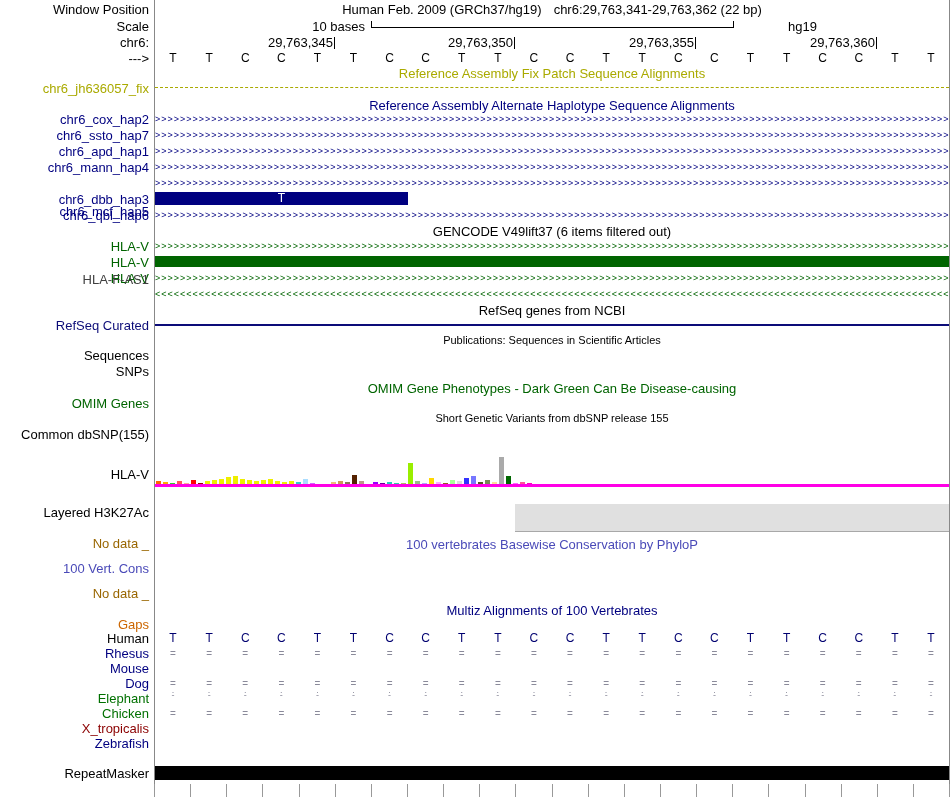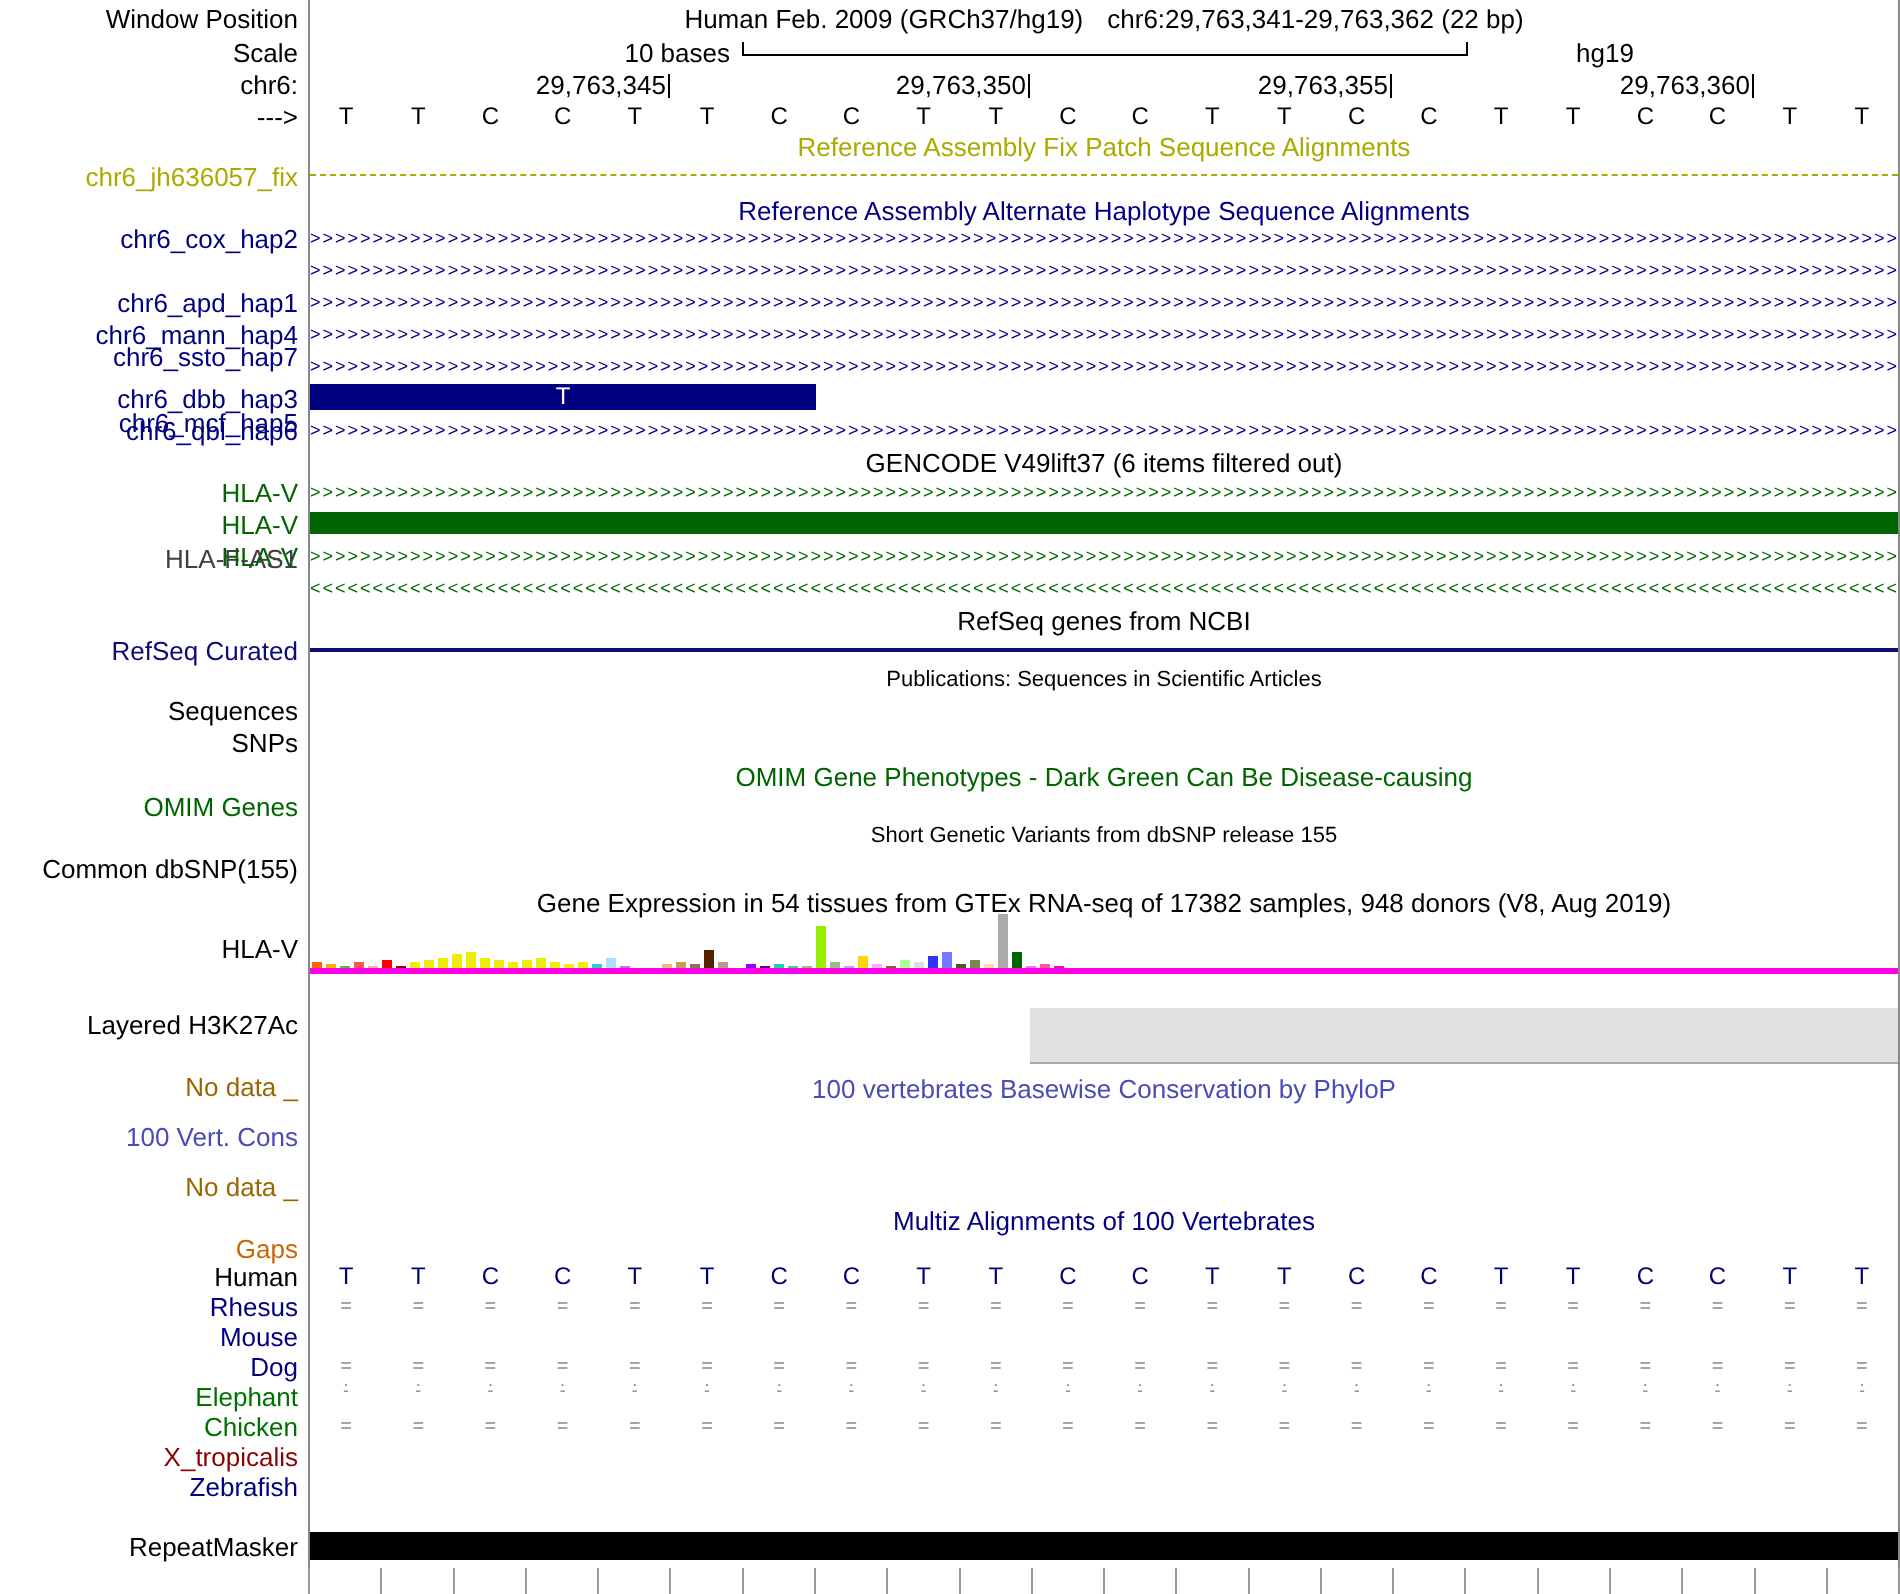--- a/index.html
+++ b/index.html
@@ -92,21 +92,21 @@
 
   <div class="ctitle" style="top: 66px; color: rgb(170, 170, 0);">Reference Assembly Fix Patch Sequence Alignments</div>
   <span class="lbl" style="top: 81px; color: rgb(170, 170, 0);">chr6_jh636057_fix</span>
   <div class="dashline" style="top:87px"></div>
 
   <div class="ctitle" style="top: 98px; color: rgb(0, 0, 128);">Reference Assembly Alternate Haplotype Sequence Alignments</div>
 
   <span class="lbl" style="top: 112px; color: rgb(0, 0, 128);">chr6_cox_hap2</span>
   <div class="arrows" style="top: 115px; color: rgb(0, 0, 128);">&gt;&gt;&gt;&gt;&gt;&gt;&gt;&gt;&gt;&gt;&gt;&gt;&gt;&gt;&gt;&gt;&gt;&gt;&gt;&gt;&gt;&gt;&gt;&gt;&gt;&gt;&gt;&gt;&gt;&gt;&gt;&gt;&gt;&gt;&gt;&gt;&gt;&gt;&gt;&gt;&gt;&gt;&gt;&gt;&gt;&gt;&gt;&gt;&gt;&gt;&gt;&gt;&gt;&gt;&gt;&gt;&gt;&gt;&gt;&gt;&gt;&gt;&gt;&gt;&gt;&gt;&gt;&gt;&gt;&gt;&gt;&gt;&gt;&gt;&gt;&gt;&gt;&gt;&gt;&gt;&gt;&gt;&gt;&gt;&gt;&gt;&gt;&gt;&gt;&gt;&gt;&gt;&gt;&gt;&gt;&gt;&gt;&gt;&gt;&gt;&gt;&gt;&gt;&gt;&gt;&gt;&gt;&gt;&gt;&gt;&gt;&gt;&gt;&gt;&gt;&gt;&gt;&gt;&gt;&gt;&gt;&gt;&gt;&gt;&gt;&gt;&gt;&gt;&gt;&gt;&gt;&gt;&gt;&gt;&gt;&gt;&gt;&gt;&gt;&gt;&gt;&gt;&gt;&gt;&gt;&gt;&gt;&gt;&gt;&gt;&gt;&gt;&gt;&gt;&gt;&gt;&gt;&gt;&gt;&gt;&gt;&gt;&gt;&gt;&gt;&gt;&gt;&gt;&gt;&gt;&gt;&gt;&gt;&gt;&gt;&gt;&gt;&gt;&gt;&gt;&gt;&gt;&gt;&gt;&gt;&gt;&gt;&gt;&gt;&gt;&gt;&gt;&gt;&gt;&gt;&gt;&gt;&gt;&gt;&gt;&gt;&gt;&gt;&gt;&gt;&gt;&gt;&gt;&gt;&gt;&gt;&gt;&gt;&gt;&gt;&gt;&gt;&gt;&gt;&gt;&gt;&gt;&gt;&gt;&gt;&gt;&gt;&gt;&gt;&gt;&gt;&gt;&gt;&gt;&gt;&gt;&gt;&gt;&gt;&gt;&gt;&gt;&gt;&gt;&gt;&gt;&gt;&gt;&gt;&gt;&gt;&gt;&gt;&gt;&gt;&gt;&gt;&gt;&gt;&gt;&gt;&gt;&gt;&gt;&gt;&gt;&gt;&gt;&gt;&gt;&gt;&gt;&gt;&gt;&gt;&gt;&gt;&gt;&gt;&gt;&gt;&gt;&gt;&gt;&gt;&gt;&gt;&gt;&gt;&gt;&gt;&gt;&gt;&gt;&gt;&gt;&gt;&gt;&gt;&gt;</div>
 
-  <span class="lbl" style="top: 128px; color: rgb(0, 0, 128); margin-top: 43px;">chr6_ssto_hap7</span>
+  <span class="lbl" style="top: 128px; color: rgb(0, 0, 128);">chr6_ssto_hap7</span>
   <div class="arrows" style="top: 131px; color: rgb(0, 0, 128);">&gt;&gt;&gt;&gt;&gt;&gt;&gt;&gt;&gt;&gt;&gt;&gt;&gt;&gt;&gt;&gt;&gt;&gt;&gt;&gt;&gt;&gt;&gt;&gt;&gt;&gt;&gt;&gt;&gt;&gt;&gt;&gt;&gt;&gt;&gt;&gt;&gt;&gt;&gt;&gt;&gt;&gt;&gt;&gt;&gt;&gt;&gt;&gt;&gt;&gt;&gt;&gt;&gt;&gt;&gt;&gt;&gt;&gt;&gt;&gt;&gt;&gt;&gt;&gt;&gt;&gt;&gt;&gt;&gt;&gt;&gt;&gt;&gt;&gt;&gt;&gt;&gt;&gt;&gt;&gt;&gt;&gt;&gt;&gt;&gt;&gt;&gt;&gt;&gt;&gt;&gt;&gt;&gt;&gt;&gt;&gt;&gt;&gt;&gt;&gt;&gt;&gt;&gt;&gt;&gt;&gt;&gt;&gt;&gt;&gt;&gt;&gt;&gt;&gt;&gt;&gt;&gt;&gt;&gt;&gt;&gt;&gt;&gt;&gt;&gt;&gt;&gt;&gt;&gt;&gt;&gt;&gt;&gt;&gt;&gt;&gt;&gt;&gt;&gt;&gt;&gt;&gt;&gt;&gt;&gt;&gt;&gt;&gt;&gt;&gt;&gt;&gt;&gt;&gt;&gt;&gt;&gt;&gt;&gt;&gt;&gt;&gt;&gt;&gt;&gt;&gt;&gt;&gt;&gt;&gt;&gt;&gt;&gt;&gt;&gt;&gt;&gt;&gt;&gt;&gt;&gt;&gt;&gt;&gt;&gt;&gt;&gt;&gt;&gt;&gt;&gt;&gt;&gt;&gt;&gt;&gt;&gt;&gt;&gt;&gt;&gt;&gt;&gt;&gt;&gt;&gt;&gt;&gt;&gt;&gt;&gt;&gt;&gt;&gt;&gt;&gt;&gt;&gt;&gt;&gt;&gt;&gt;&gt;&gt;&gt;&gt;&gt;&gt;&gt;&gt;&gt;&gt;&gt;&gt;&gt;&gt;&gt;&gt;&gt;&gt;&gt;&gt;&gt;&gt;&gt;&gt;&gt;&gt;&gt;&gt;&gt;&gt;&gt;&gt;&gt;&gt;&gt;&gt;&gt;&gt;&gt;&gt;&gt;&gt;&gt;&gt;&gt;&gt;&gt;&gt;&gt;&gt;&gt;&gt;&gt;&gt;&gt;&gt;&gt;&gt;&gt;&gt;&gt;&gt;&gt;&gt;&gt;&gt;&gt;&gt;&gt;&gt;&gt;&gt;&gt;&gt;&gt;&gt;&gt;&gt;</div>
 
   <span class="lbl" style="top: 144px; color: rgb(0, 0, 128);">chr6_apd_hap1</span>
   <div class="arrows" style="top: 147px; color: rgb(0, 0, 128);">&gt;&gt;&gt;&gt;&gt;&gt;&gt;&gt;&gt;&gt;&gt;&gt;&gt;&gt;&gt;&gt;&gt;&gt;&gt;&gt;&gt;&gt;&gt;&gt;&gt;&gt;&gt;&gt;&gt;&gt;&gt;&gt;&gt;&gt;&gt;&gt;&gt;&gt;&gt;&gt;&gt;&gt;&gt;&gt;&gt;&gt;&gt;&gt;&gt;&gt;&gt;&gt;&gt;&gt;&gt;&gt;&gt;&gt;&gt;&gt;&gt;&gt;&gt;&gt;&gt;&gt;&gt;&gt;&gt;&gt;&gt;&gt;&gt;&gt;&gt;&gt;&gt;&gt;&gt;&gt;&gt;&gt;&gt;&gt;&gt;&gt;&gt;&gt;&gt;&gt;&gt;&gt;&gt;&gt;&gt;&gt;&gt;&gt;&gt;&gt;&gt;&gt;&gt;&gt;&gt;&gt;&gt;&gt;&gt;&gt;&gt;&gt;&gt;&gt;&gt;&gt;&gt;&gt;&gt;&gt;&gt;&gt;&gt;&gt;&gt;&gt;&gt;&gt;&gt;&gt;&gt;&gt;&gt;&gt;&gt;&gt;&gt;&gt;&gt;&gt;&gt;&gt;&gt;&gt;&gt;&gt;&gt;&gt;&gt;&gt;&gt;&gt;&gt;&gt;&gt;&gt;&gt;&gt;&gt;&gt;&gt;&gt;&gt;&gt;&gt;&gt;&gt;&gt;&gt;&gt;&gt;&gt;&gt;&gt;&gt;&gt;&gt;&gt;&gt;&gt;&gt;&gt;&gt;&gt;&gt;&gt;&gt;&gt;&gt;&gt;&gt;&gt;&gt;&gt;&gt;&gt;&gt;&gt;&gt;&gt;&gt;&gt;&gt;&gt;&gt;&gt;&gt;&gt;&gt;&gt;&gt;&gt;&gt;&gt;&gt;&gt;&gt;&gt;&gt;&gt;&gt;&gt;&gt;&gt;&gt;&gt;&gt;&gt;&gt;&gt;&gt;&gt;&gt;&gt;&gt;&gt;&gt;&gt;&gt;&gt;&gt;&gt;&gt;&gt;&gt;&gt;&gt;&gt;&gt;&gt;&gt;&gt;&gt;&gt;&gt;&gt;&gt;&gt;&gt;&gt;&gt;&gt;&gt;&gt;&gt;&gt;&gt;&gt;&gt;&gt;&gt;&gt;&gt;&gt;&gt;&gt;&gt;&gt;&gt;&gt;&gt;&gt;&gt;&gt;&gt;&gt;&gt;&gt;&gt;&gt;&gt;&gt;&gt;&gt;&gt;&gt;&gt;&gt;&gt;&gt;</div>
 
   <span class="lbl" style="top: 160px; color: rgb(0, 0, 128);">chr6_mann_hap4</span>
   <div class="arrows" style="top: 163px; color: rgb(0, 0, 128);">&gt;&gt;&gt;&gt;&gt;&gt;&gt;&gt;&gt;&gt;&gt;&gt;&gt;&gt;&gt;&gt;&gt;&gt;&gt;&gt;&gt;&gt;&gt;&gt;&gt;&gt;&gt;&gt;&gt;&gt;&gt;&gt;&gt;&gt;&gt;&gt;&gt;&gt;&gt;&gt;&gt;&gt;&gt;&gt;&gt;&gt;&gt;&gt;&gt;&gt;&gt;&gt;&gt;&gt;&gt;&gt;&gt;&gt;&gt;&gt;&gt;&gt;&gt;&gt;&gt;&gt;&gt;&gt;&gt;&gt;&gt;&gt;&gt;&gt;&gt;&gt;&gt;&gt;&gt;&gt;&gt;&gt;&gt;&gt;&gt;&gt;&gt;&gt;&gt;&gt;&gt;&gt;&gt;&gt;&gt;&gt;&gt;&gt;&gt;&gt;&gt;&gt;&gt;&gt;&gt;&gt;&gt;&gt;&gt;&gt;&gt;&gt;&gt;&gt;&gt;&gt;&gt;&gt;&gt;&gt;&gt;&gt;&gt;&gt;&gt;&gt;&gt;&gt;&gt;&gt;&gt;&gt;&gt;&gt;&gt;&gt;&gt;&gt;&gt;&gt;&gt;&gt;&gt;&gt;&gt;&gt;&gt;&gt;&gt;&gt;&gt;&gt;&gt;&gt;&gt;&gt;&gt;&gt;&gt;&gt;&gt;&gt;&gt;&gt;&gt;&gt;&gt;&gt;&gt;&gt;&gt;&gt;&gt;&gt;&gt;&gt;&gt;&gt;&gt;&gt;&gt;&gt;&gt;&gt;&gt;&gt;&gt;&gt;&gt;&gt;&gt;&gt;&gt;&gt;&gt;&gt;&gt;&gt;&gt;&gt;&gt;&gt;&gt;&gt;&gt;&gt;&gt;&gt;&gt;&gt;&gt;&gt;&gt;&gt;&gt;&gt;&gt;&gt;&gt;&gt;&gt;&gt;&gt;&gt;&gt;&gt;&gt;&gt;&gt;&gt;&gt;&gt;&gt;&gt;&gt;&gt;&gt;&gt;&gt;&gt;&gt;&gt;&gt;&gt;&gt;&gt;&gt;&gt;&gt;&gt;&gt;&gt;&gt;&gt;&gt;&gt;&gt;&gt;&gt;&gt;&gt;&gt;&gt;&gt;&gt;&gt;&gt;&gt;&gt;&gt;&gt;&gt;&gt;&gt;&gt;&gt;&gt;&gt;&gt;&gt;&gt;&gt;&gt;&gt;&gt;&gt;&gt;&gt;&gt;&gt;&gt;&gt;&gt;&gt;&gt;&gt;&gt;&gt;&gt;&gt;</div>
 
   <span class="lbl" style="top: 176px; color: rgb(0, 0, 128); margin-top: 28px;">chr6_mcf_hap5</span>
   <div class="arrows" style="top: 179px; color: rgb(0, 0, 128);">&gt;&gt;&gt;&gt;&gt;&gt;&gt;&gt;&gt;&gt;&gt;&gt;&gt;&gt;&gt;&gt;&gt;&gt;&gt;&gt;&gt;&gt;&gt;&gt;&gt;&gt;&gt;&gt;&gt;&gt;&gt;&gt;&gt;&gt;&gt;&gt;&gt;&gt;&gt;&gt;&gt;&gt;&gt;&gt;&gt;&gt;&gt;&gt;&gt;&gt;&gt;&gt;&gt;&gt;&gt;&gt;&gt;&gt;&gt;&gt;&gt;&gt;&gt;&gt;&gt;&gt;&gt;&gt;&gt;&gt;&gt;&gt;&gt;&gt;&gt;&gt;&gt;&gt;&gt;&gt;&gt;&gt;&gt;&gt;&gt;&gt;&gt;&gt;&gt;&gt;&gt;&gt;&gt;&gt;&gt;&gt;&gt;&gt;&gt;&gt;&gt;&gt;&gt;&gt;&gt;&gt;&gt;&gt;&gt;&gt;&gt;&gt;&gt;&gt;&gt;&gt;&gt;&gt;&gt;&gt;&gt;&gt;&gt;&gt;&gt;&gt;&gt;&gt;&gt;&gt;&gt;&gt;&gt;&gt;&gt;&gt;&gt;&gt;&gt;&gt;&gt;&gt;&gt;&gt;&gt;&gt;&gt;&gt;&gt;&gt;&gt;&gt;&gt;&gt;&gt;&gt;&gt;&gt;&gt;&gt;&gt;&gt;&gt;&gt;&gt;&gt;&gt;&gt;&gt;&gt;&gt;&gt;&gt;&gt;&gt;&gt;&gt;&gt;&gt;&gt;&gt;&gt;&gt;&gt;&gt;&gt;&gt;&gt;&gt;&gt;&gt;&gt;&gt;&gt;&gt;&gt;&gt;&gt;&gt;&gt;&gt;&gt;&gt;&gt;&gt;&gt;&gt;&gt;&gt;&gt;&gt;&gt;&gt;&gt;&gt;&gt;&gt;&gt;&gt;&gt;&gt;&gt;&gt;&gt;&gt;&gt;&gt;&gt;&gt;&gt;&gt;&gt;&gt;&gt;&gt;&gt;&gt;&gt;&gt;&gt;&gt;&gt;&gt;&gt;&gt;&gt;&gt;&gt;&gt;&gt;&gt;&gt;&gt;&gt;&gt;&gt;&gt;&gt;&gt;&gt;&gt;&gt;&gt;&gt;&gt;&gt;&gt;&gt;&gt;&gt;&gt;&gt;&gt;&gt;&gt;&gt;&gt;&gt;&gt;&gt;&gt;&gt;&gt;&gt;&gt;&gt;&gt;&gt;&gt;&gt;&gt;&gt;&gt;&gt;&gt;&gt;&gt;&gt;&gt;&gt;</div>
@@ -140,21 +140,20 @@
   <div class="ctitle small" style="top:334px">Publications: Sequences in Scientific Articles</div>
   <span class="lbl" style="top:348px">Sequences</span>
   <span class="lbl" style="top:364px">SNPs</span>
 
   <div class="ctitle" style="top: 381px; color: rgb(0, 100, 0);">OMIM Gene Phenotypes - Dark Green Can Be Disease-causing</div>
   <span class="lbl" style="top: 396px; color: rgb(0, 100, 0);">OMIM Genes</span>
 
   <div class="ctitle small" style="top:412px">Short Genetic Variants from dbSNP release 155</div>
   <span class="lbl" style="top:427px">Common dbSNP(155)</span>
 
-  <div class="ctitle" style="top:444px">Gene Expression in 54 tissues from GTEx RNA-seq of 17382 samples, 948 donors (V8, Aug 2019)</div>
   <span class="lbl" style="top:467px">HLA-V</span>
   <div class="gtexbars">
       <div class="gbar" style="height: 4px; background: rgb(255, 102, 0);"></div>
       <div class="gbar" style="height: 3px; background: rgb(255, 170, 0);"></div>
       <div class="gbar" style="height: 2px; background: rgb(51, 204, 51);"></div>
       <div class="gbar" style="height: 4px; background: rgb(255, 85, 85);"></div>
       <div class="gbar" style="height: 2px; background: rgb(255, 170, 153);"></div>
       <div class="gbar" style="height: 5px; background: rgb(255, 0, 0);"></div>
       <div class="gbar" style="height: 2px; background: rgb(153, 0, 0);"></div>
       <div class="gbar" style="height: 4px; background: rgb(238, 238, 0);"></div>

